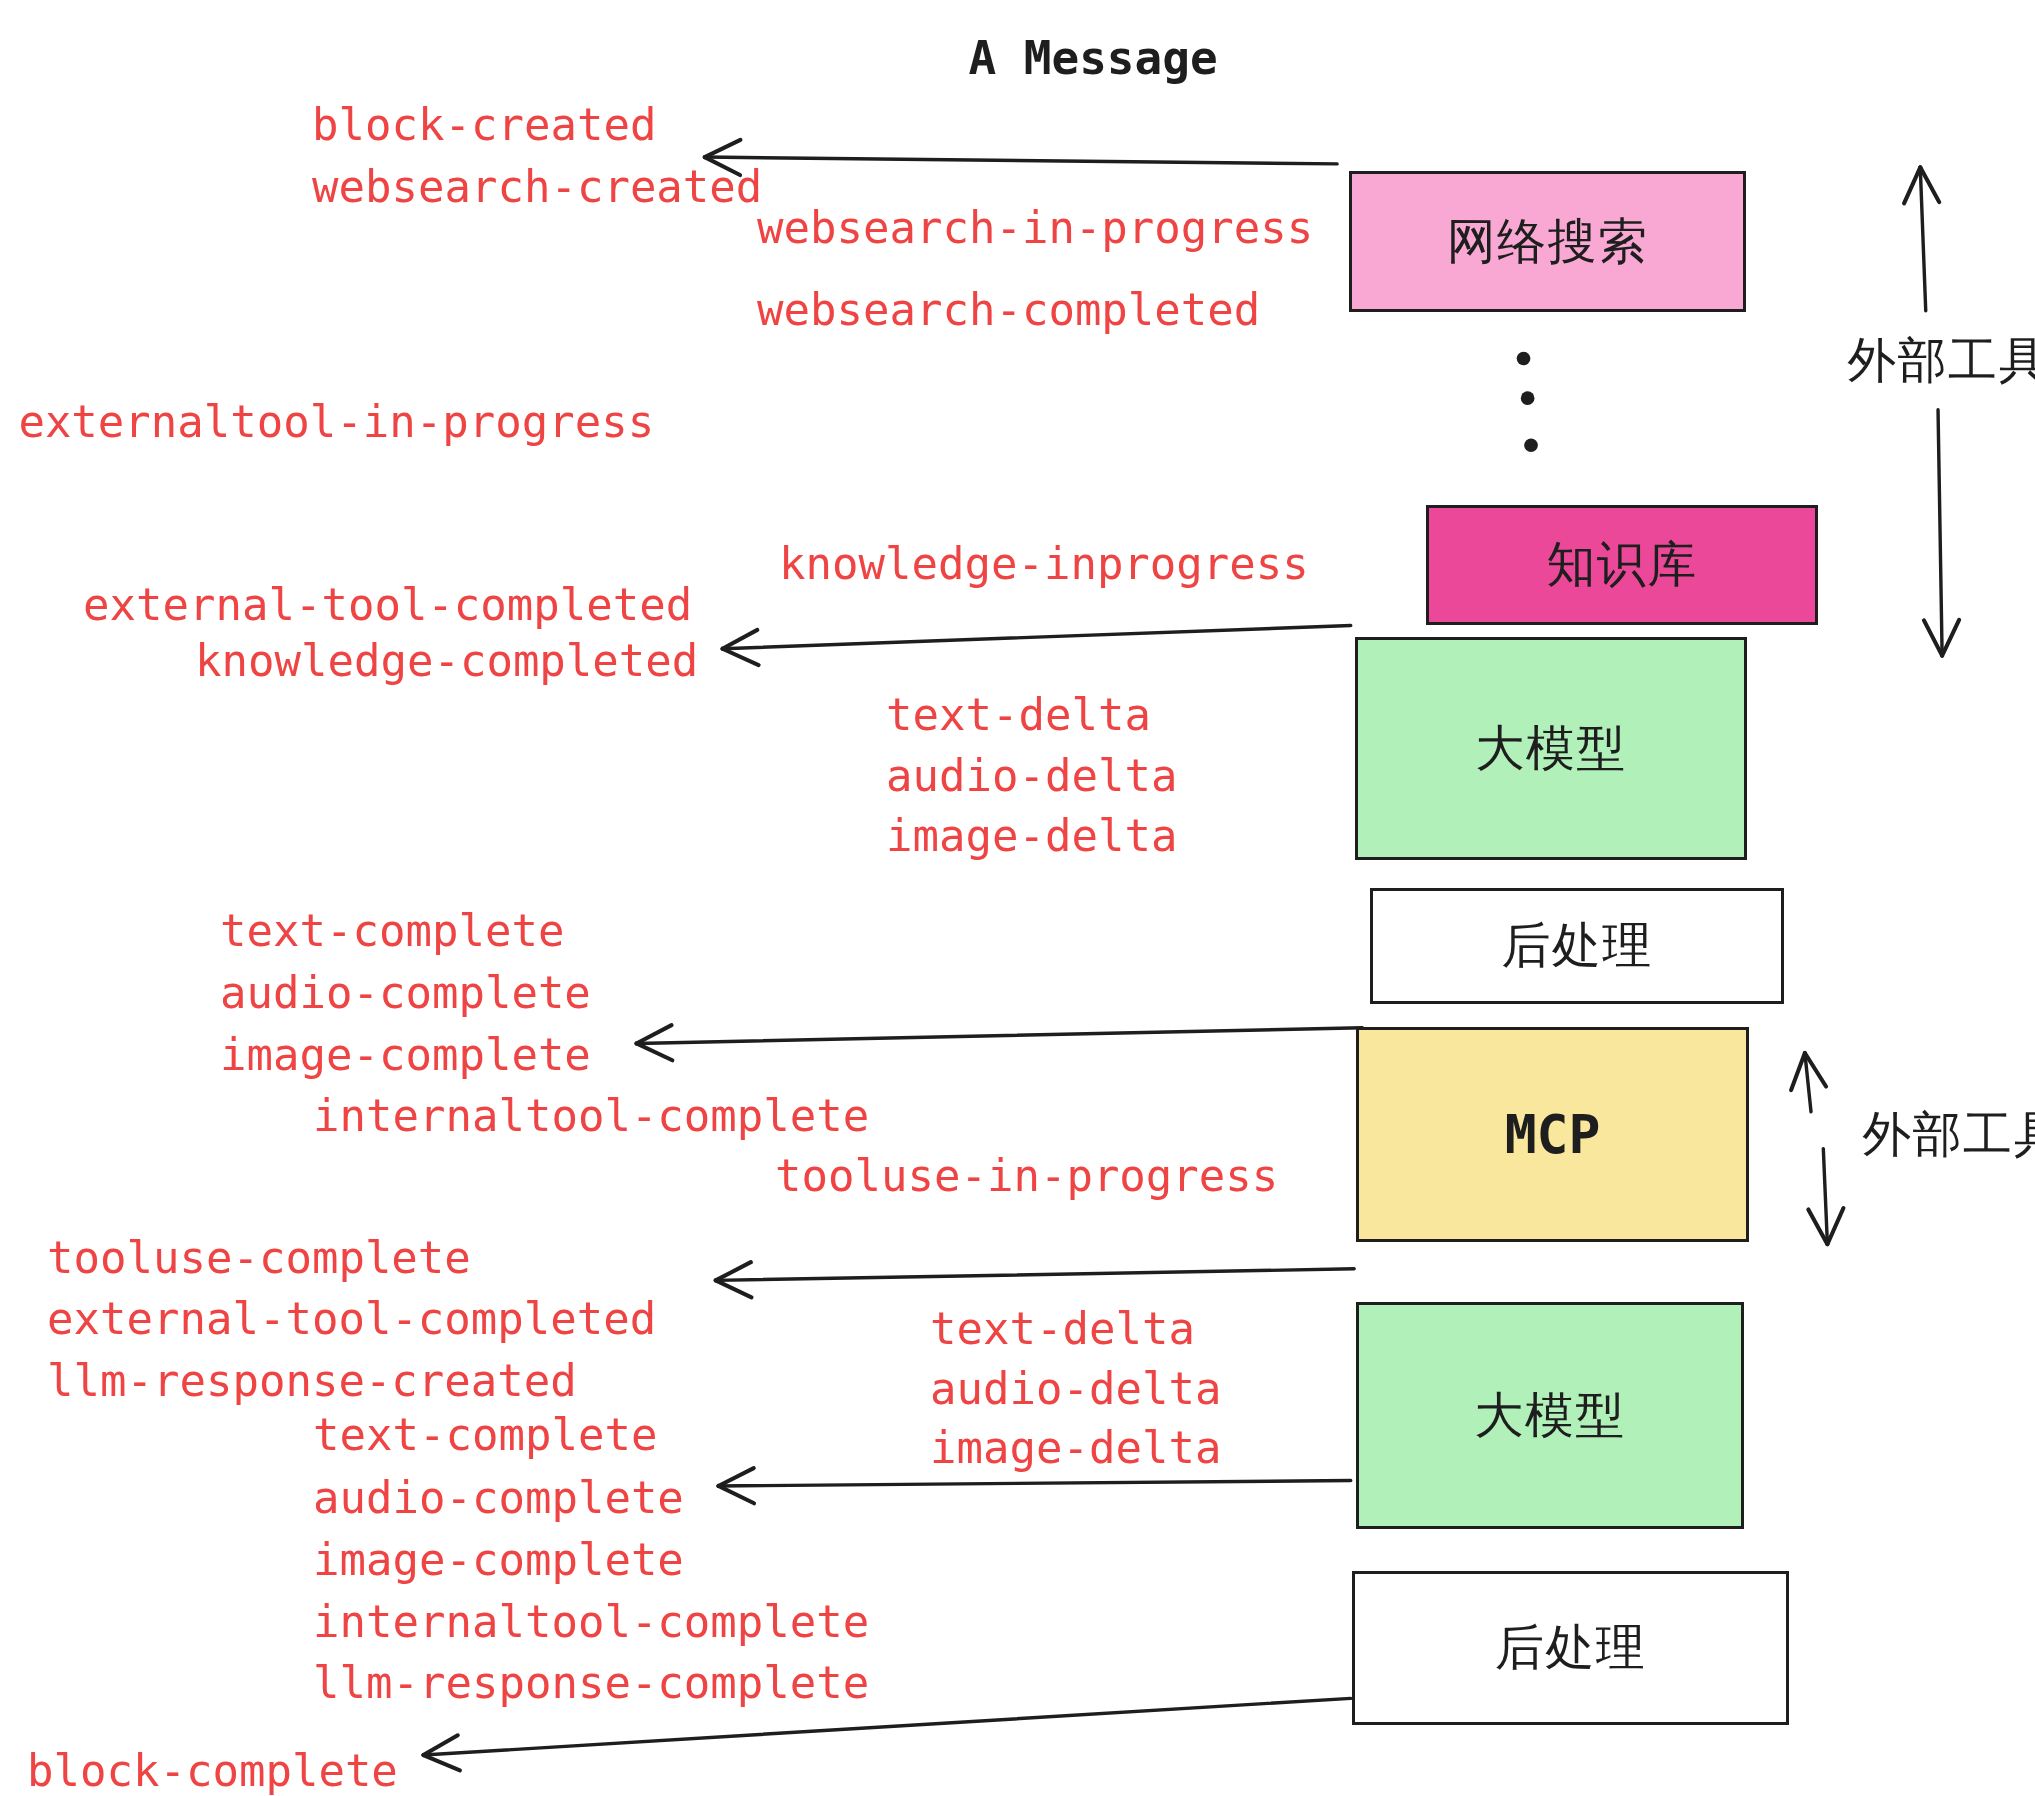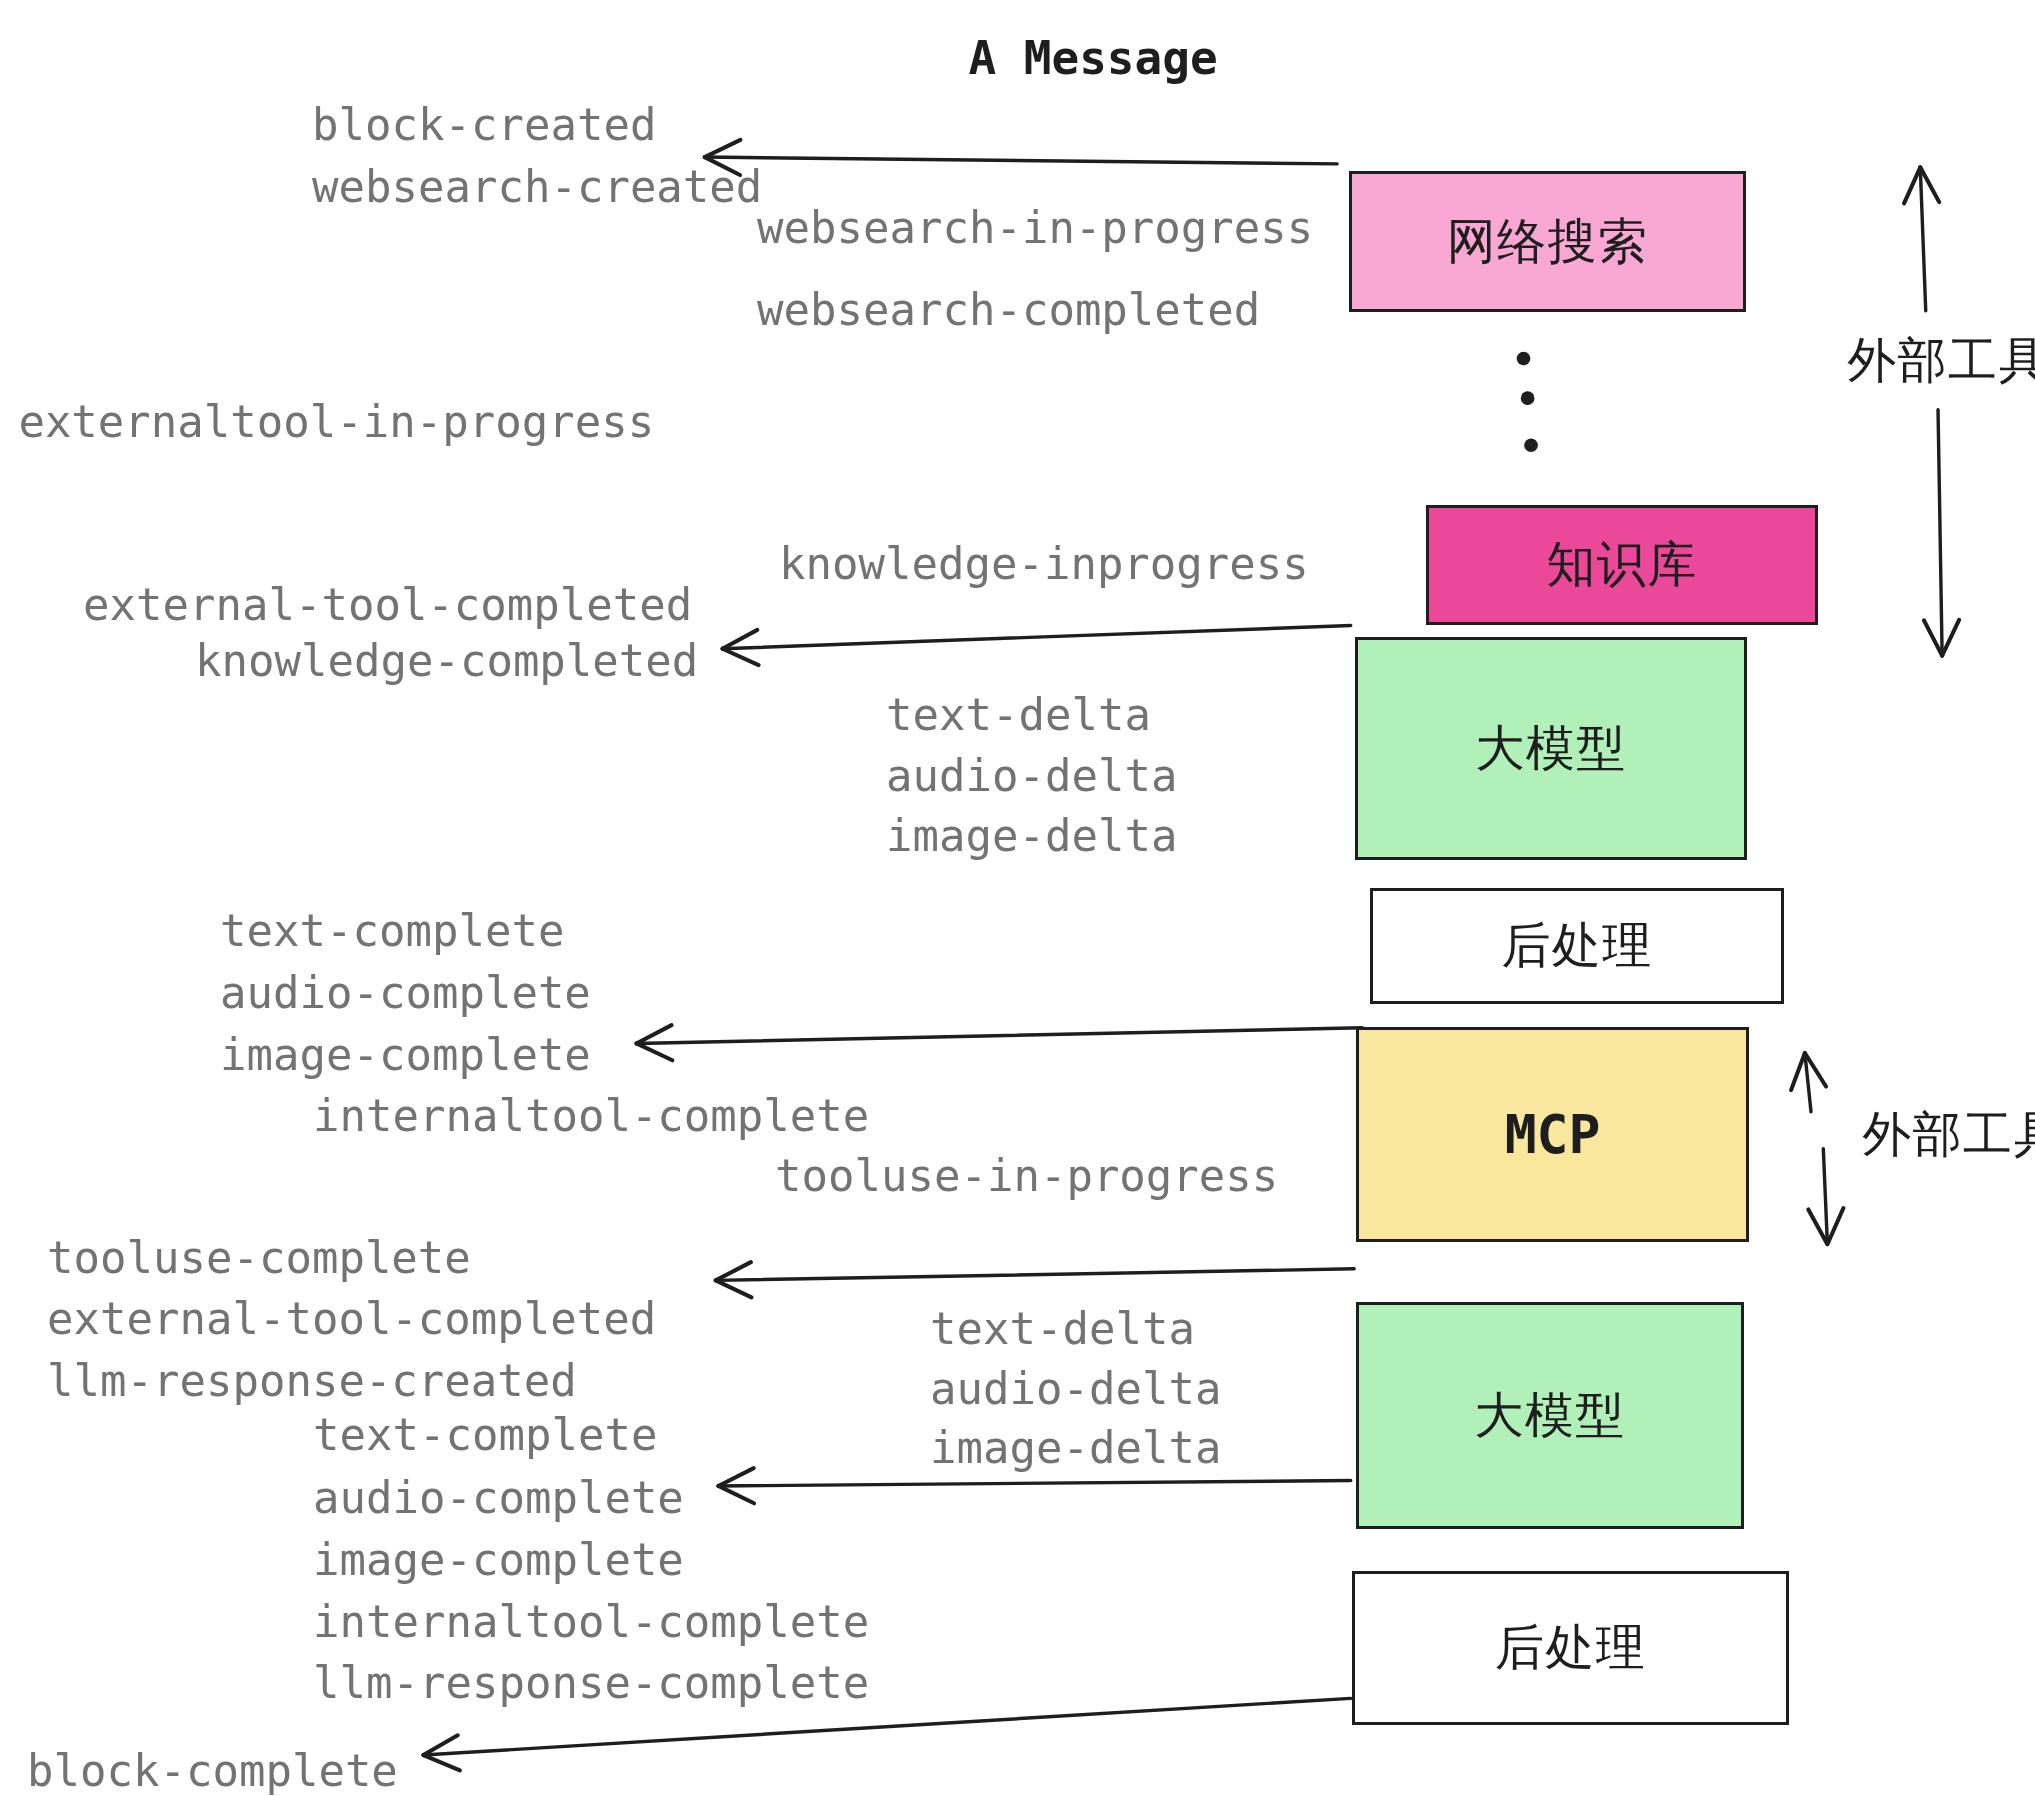--- a/index.html
+++ b/index.html
@@ -22,21 +22,21 @@
     font-family:"DejaVu Sans", "Liberation Sans", sans-serif;
     font-size:49px;color:#1e1e1e;letter-spacing:1.4px;
   }
   .node.mono-label{
     font-family:"DejaVu Sans Mono", monospace;
     font-weight:bold;font-size:53px;letter-spacing:0;
   }
   .event-label{
     position:absolute;white-space:nowrap;transform:translateY(-50%);
     font-family:"DejaVu Sans Mono", monospace;font-size:44px;font-weight:500;
-    color:#737373;
+    color:#ef4444;
   }
   .side-label{
     position:absolute;white-space:nowrap;transform:translate(-50%,-50%);
     font-family:"DejaVu Sans", "Liberation Sans", sans-serif;
     font-size:49px;color:#1e1e1e;letter-spacing:1.4px;margin-left:36px;
   }
 </style>
 </head>
 <body>
 

